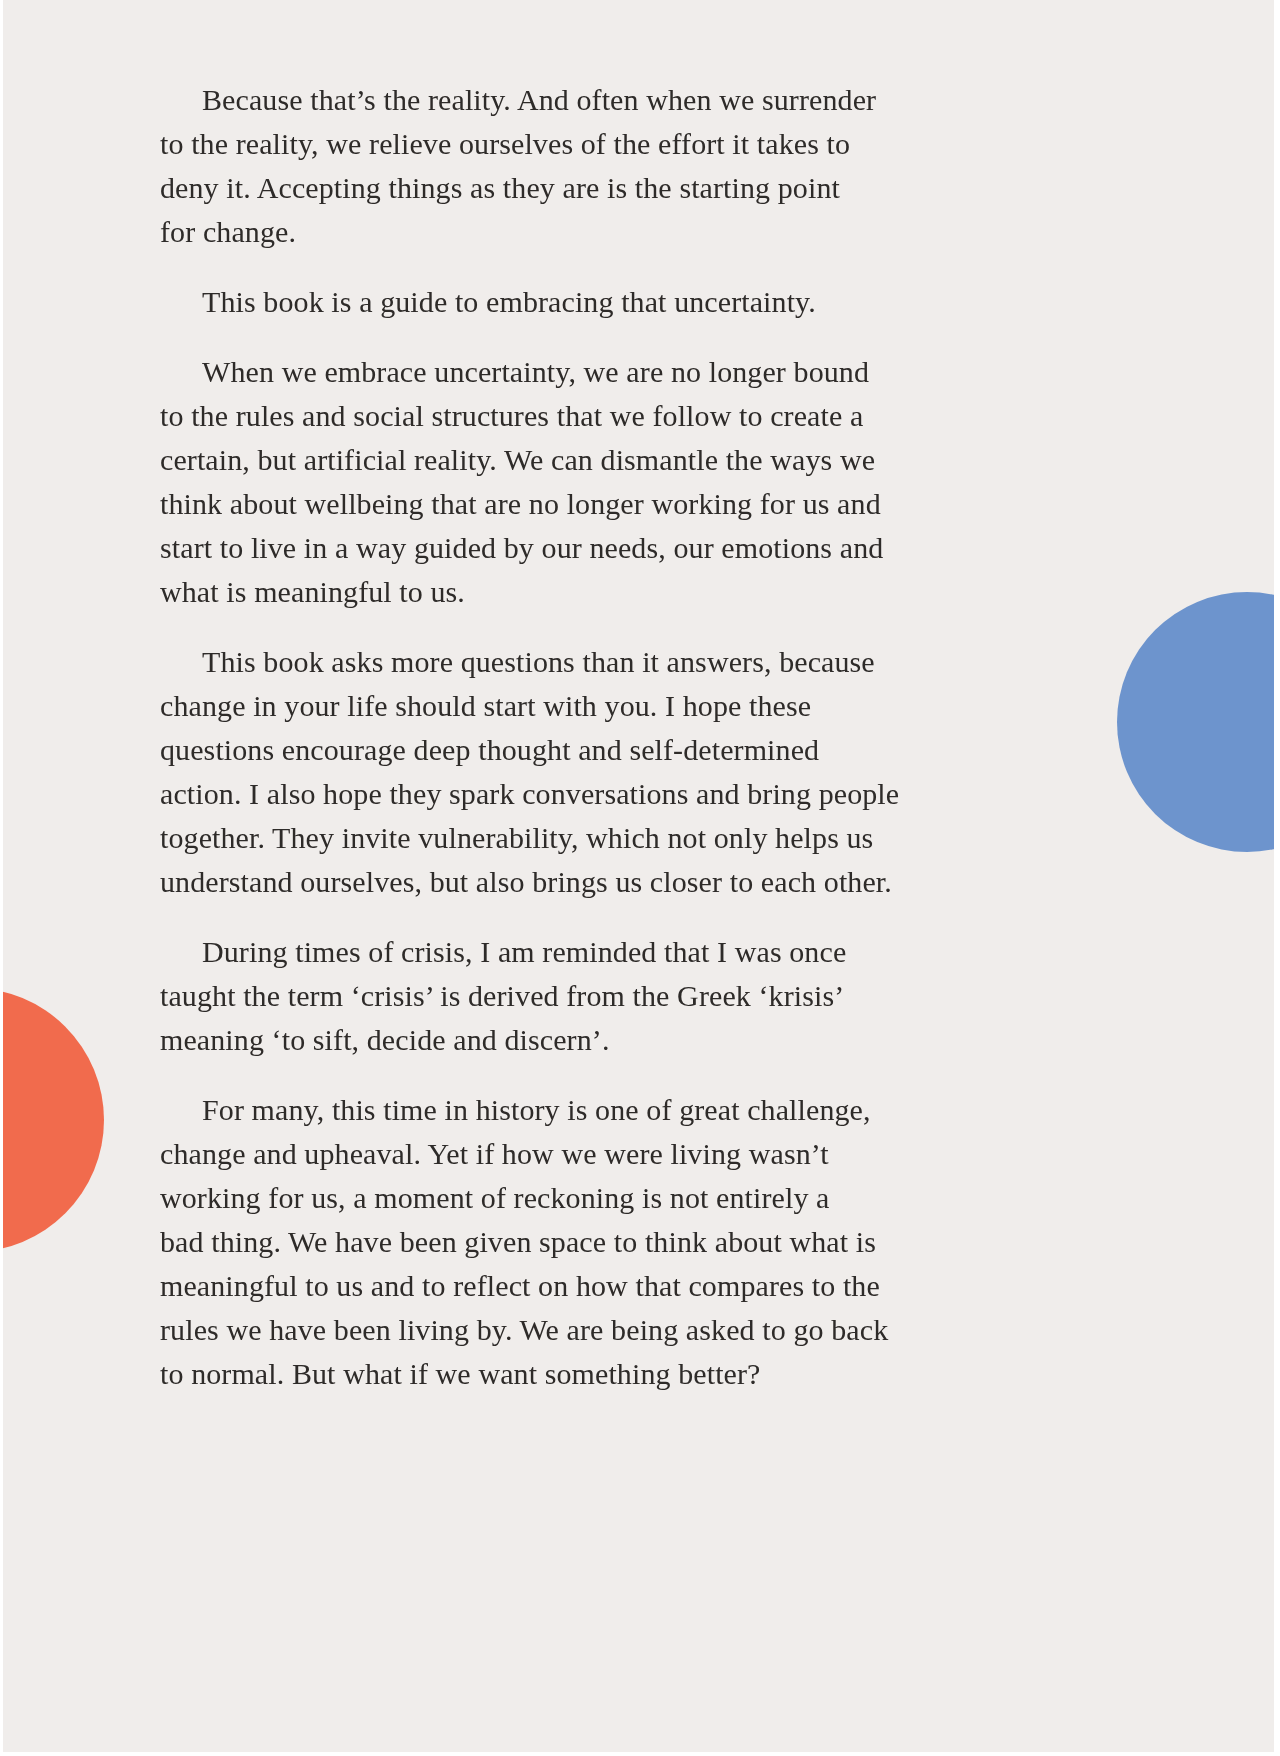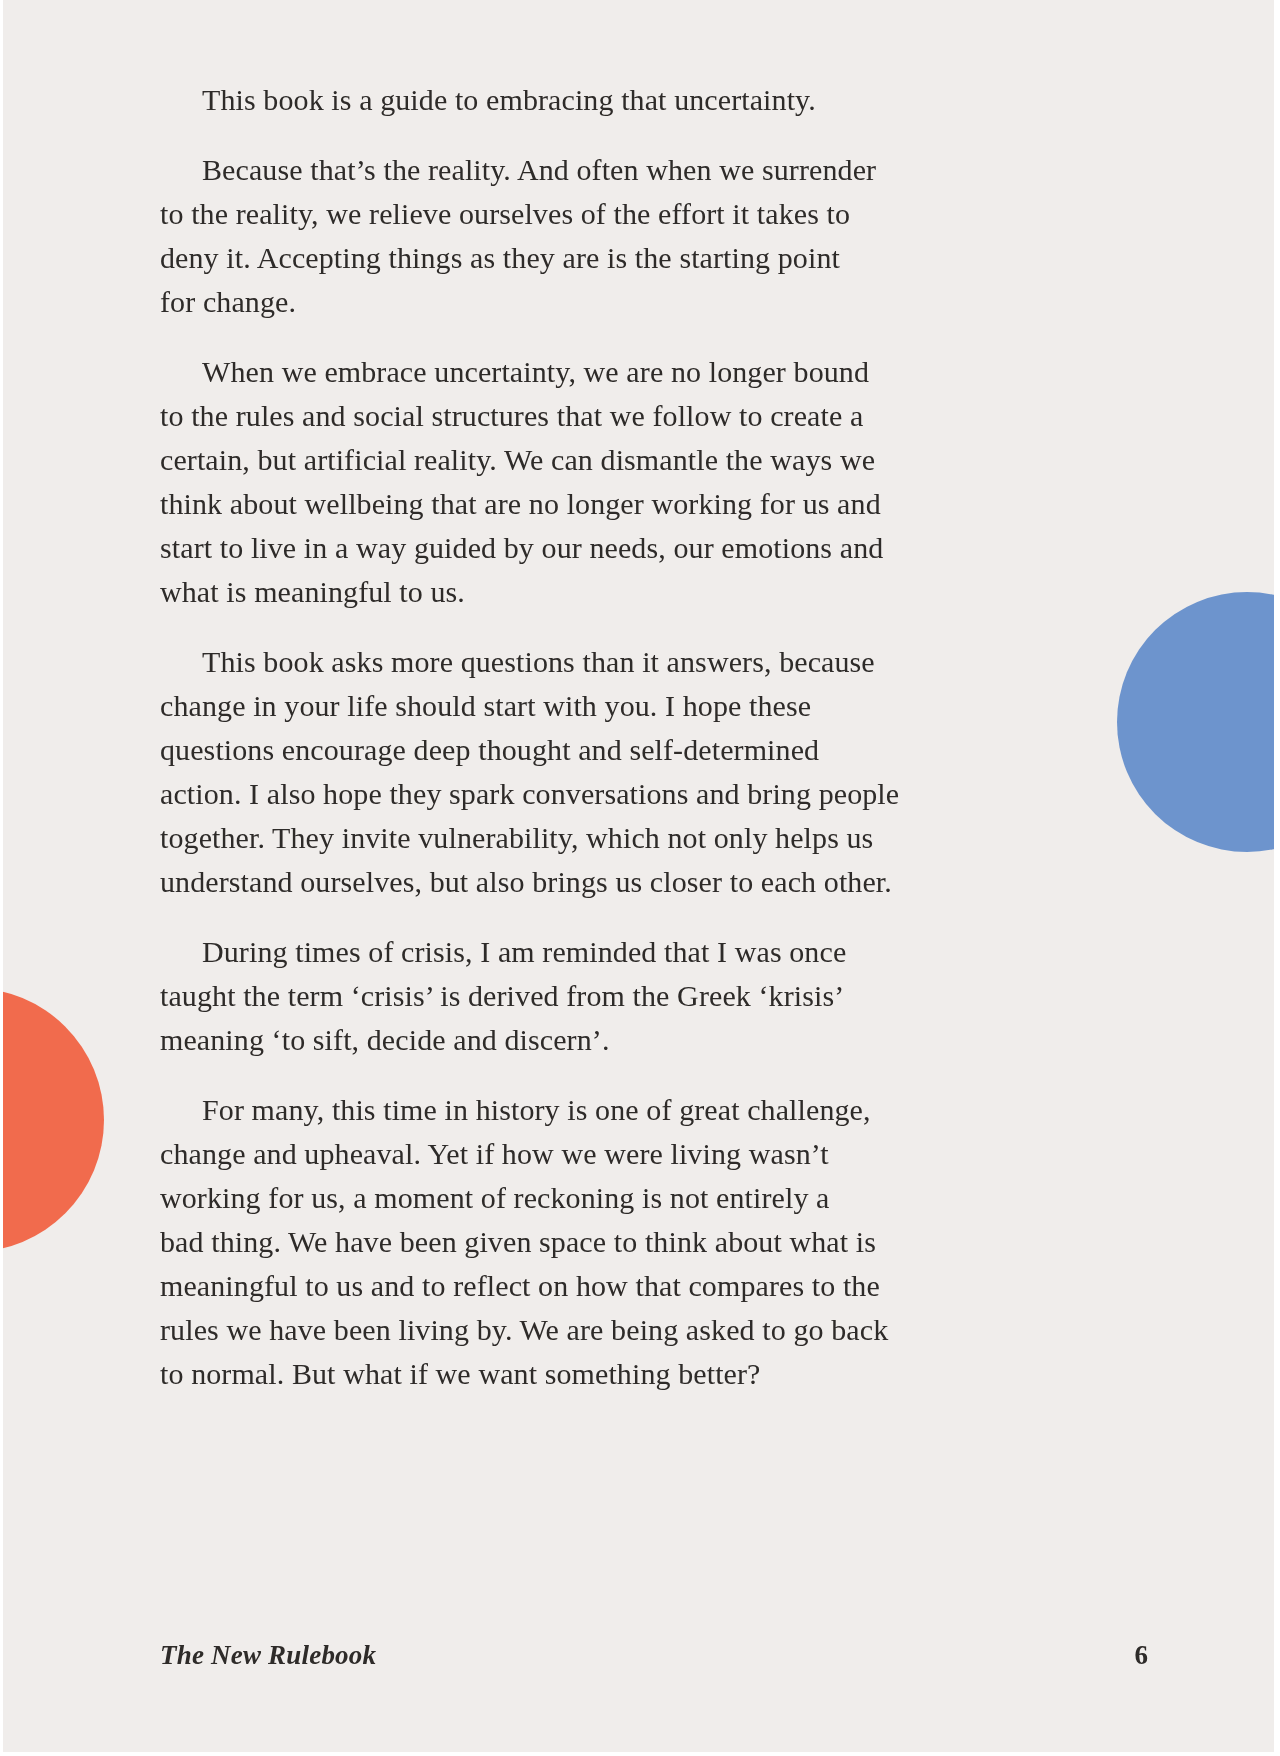--- a/index.html
+++ b/index.html
@@ -103,25 +103,25 @@
 </style>
 </head>
 <body>
 
 <div class="page">
 
   <span class="circle blue"></span>
   <span class="circle orange"></span>
 
   <div class="text-block">
-    <p>This book is a guide to embracing that uncertainty.</p>
     <p>Because that’s the reality. And often when we surrender
 to the reality, we relieve ourselves of the effort it takes to
 deny it. Accepting things as they are is the starting point
 for change.</p>
+    <p>This book is a guide to embracing that uncertainty.</p>
     <p>When we embrace uncertainty, we are no longer bound
 to the rules and social structures that we follow to create a
 certain, but artificial reality. We can dismantle the ways we
 think about wellbeing that are no longer working for us and
 start to live in a way guided by our needs, our emotions and
 what is meaningful to us.</p>
     <p>This book asks more questions than it answers, because
 change in your life should start with you. I hope these
 questions encourage deep thought and self-determined
 action. I also hope they spark conversations and bring people
@@ -132,23 +132,19 @@
 meaning ‘to sift, decide and discern’.</p>
     <p>For many, this time in history is one of great challenge,
 change and upheaval. Yet if how we were living wasn’t
 working for us, a moment of reckoning is not entirely a
 bad thing. We have been given space to think about what is
 meaningful to us and to reflect on how that compares to the
 rules we have been living by. We are being asked to go back
 to normal. But what if we want something better?</p>
   </div>
 
-  <div class="running-footer">
-    <span class="book-title">The New Rulebook</span>
-    <span class="page-number">6</span>
-  </div>
 
   <div class="watermark">Copyrighted material</div>
 
   <span class="edge left"></span>
   <span class="edge right"></span>
   <span class="edge bottom"></span>
 </div>
 
 </body></html>

